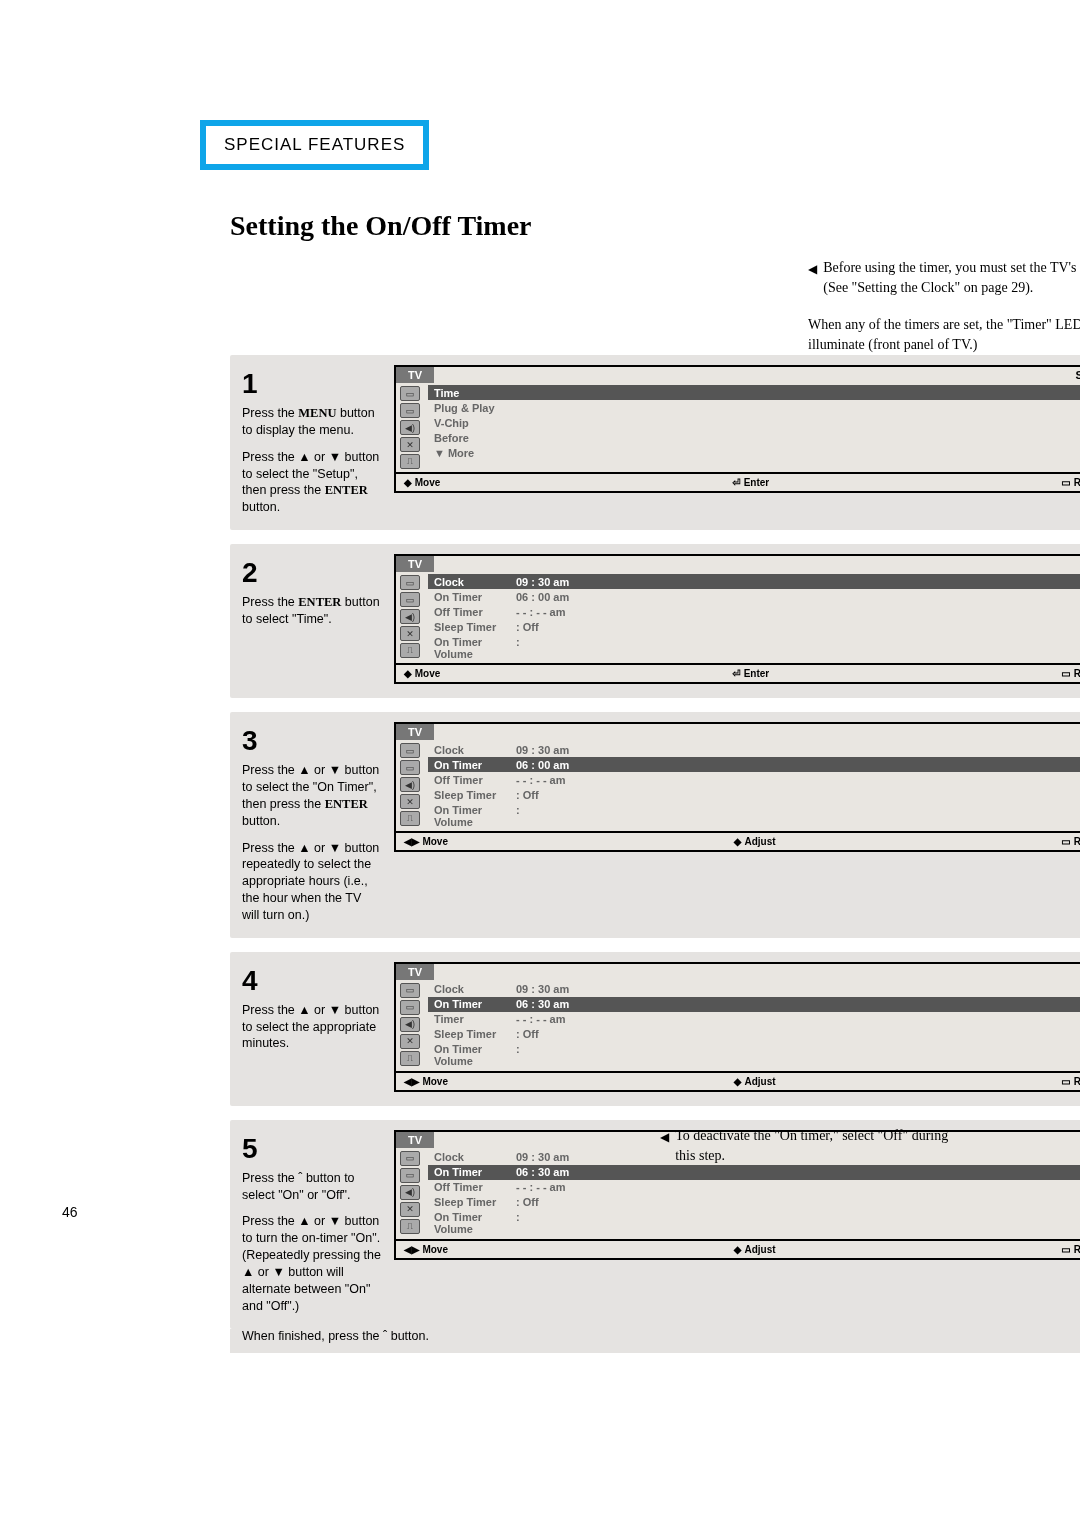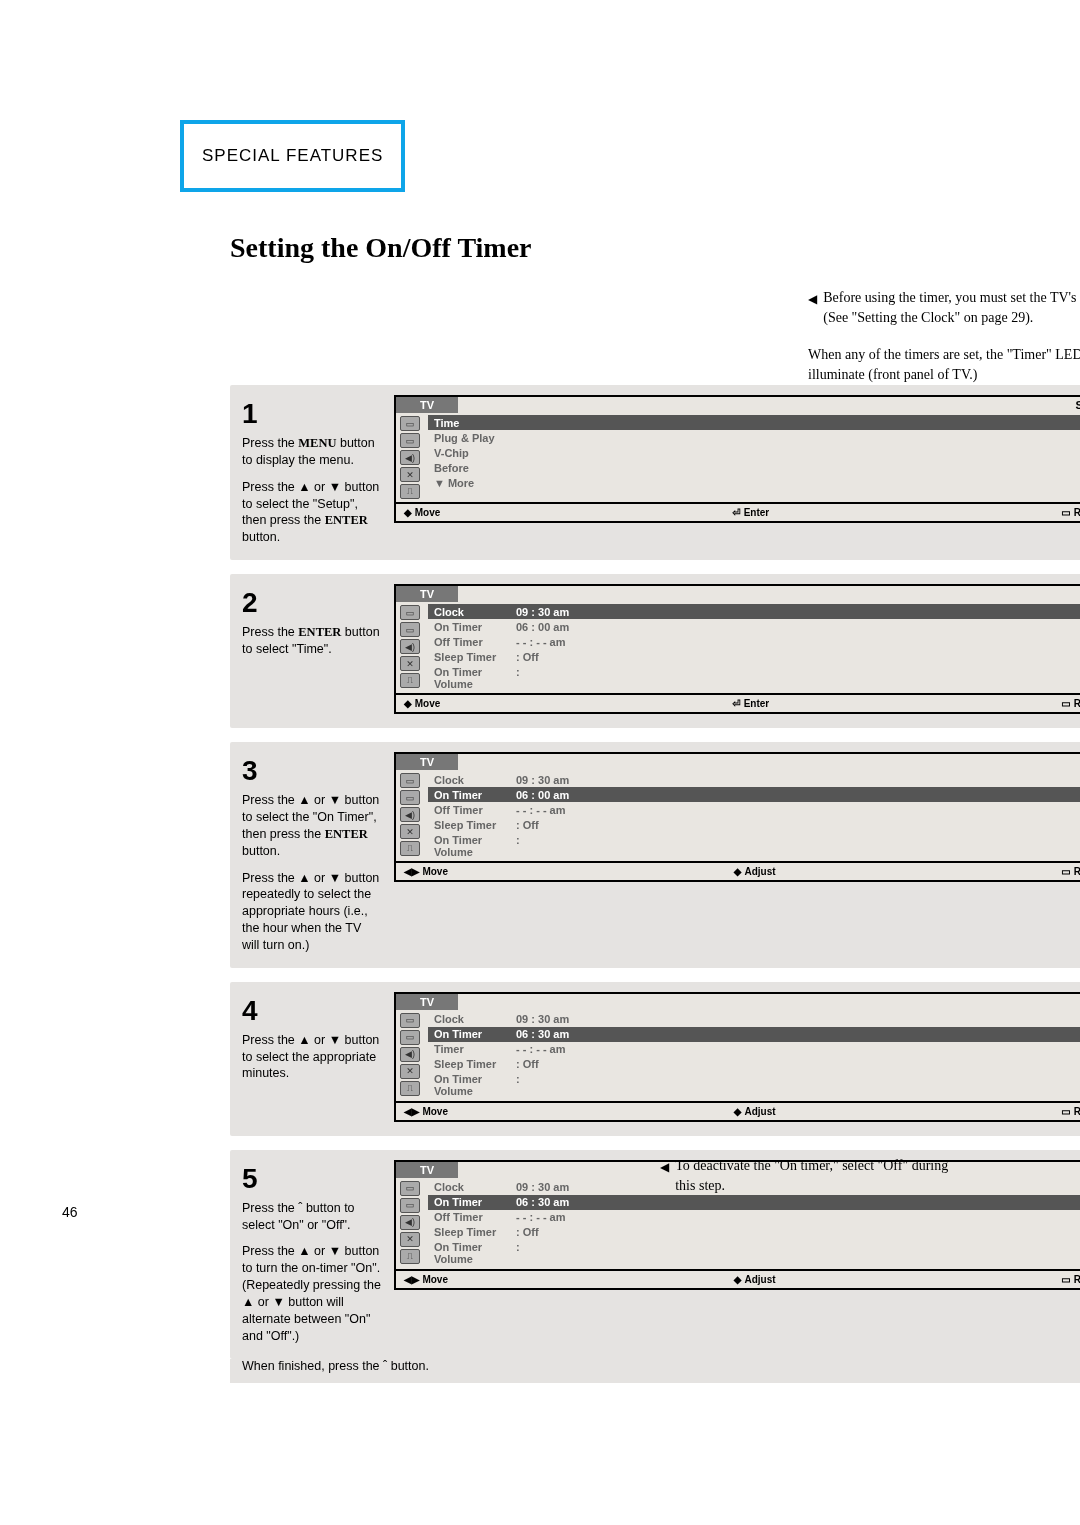--- a/index.html
+++ b/index.html
@@ -1,28 +1,28 @@
 <!DOCTYPE html>
 <html><head>
 <meta charset="utf-8">
 <style>
   * { box-sizing: border-box; margin: 0; padding: 0; }
   body { font-family: Arial, Helvetica, sans-serif; background: #fff; width: 1080px; height: 1525px; position: relative; color: #000; }
   .page { padding: 120px 100px 60px 100px; }
-  .section-box { border: 4px solid #0ea5e9; padding: 22px 18px; display: inline-block; margin-left: 80px; margin-bottom: 40px; }
+  .section-box { border: 6px solid #0ea5e9; padding: 9px 18px; display: inline-block; margin-left: 100px; margin-bottom: 40px; }
   .section-title { font-variant: small-caps; letter-spacing: 1px; font-size: 17px; }
-  .main-title { font-family: Georgia, serif; font-weight: bold; font-size: 28px; margin-left: 130px; margin-bottom: 24px; }
+  .main-title { font-family: Georgia, serif; font-weight: bold; font-size: 28px; margin-left: 130px; margin-bottom: 16px; }
   .content { display: grid; grid-template-columns: 140px 410px 320px; column-gap: 14px; margin-left: 130px; }
   .step-block { grid-column: 1 / 3; background: #e5e3e1; padding: 10px 12px 14px 12px; margin-bottom: 14px; display: flex; gap: 12px; border-radius: 2px; }
   .step-left { width: 140px; font-size: 12.5px; line-height: 1.35; }
   .step-num { font-family: "Arial Black", Arial, sans-serif; font-size: 28px; font-weight: 900; margin-bottom: 2px; }
   .step-right { flex: 1; }
   .osd { border: 2px solid #000; background: #e9e6e1; font-size: 11px; }
   .osd-head { display: flex; align-items: center; }
-  .tv-badge { background: #777; color: #fff; font-weight: bold; padding: 2px 24px; font-size: 11px; }
+  .tv-badge { background: #777; color: #fff; font-weight: bold; padding: 2px 12px; font-size: 11px; }
   .osd-title-right { margin-left: auto; padding: 2px 8px; font-weight: bold; }
   .osd-body { display: flex; }
   .osd-icons { width: 28px; display: flex; flex-direction: column; gap: 2px; align-items: center; padding: 3px 0; }
   .osd-icons .ico { width: 20px; height: 15px; background: #aaa; border: 1px solid #555; border-radius: 2px; display:flex; align-items:center; justify-content:center; font-size:9px; color:#333;}
   .osd-list { flex: 1; padding: 2px 4px; }
   .osd-row { display: flex; padding: 1.5px 6px; color: #666; font-weight: bold; }
   .osd-row.sel { background: #555; color: #fff; }
   .osd-row .c1 { flex: 0 0 82px; }
   .osd-row .c2 { flex: 0 0 58px; text-align:left; }
   .osd-row .c3 { flex: 1; text-align: right; }

